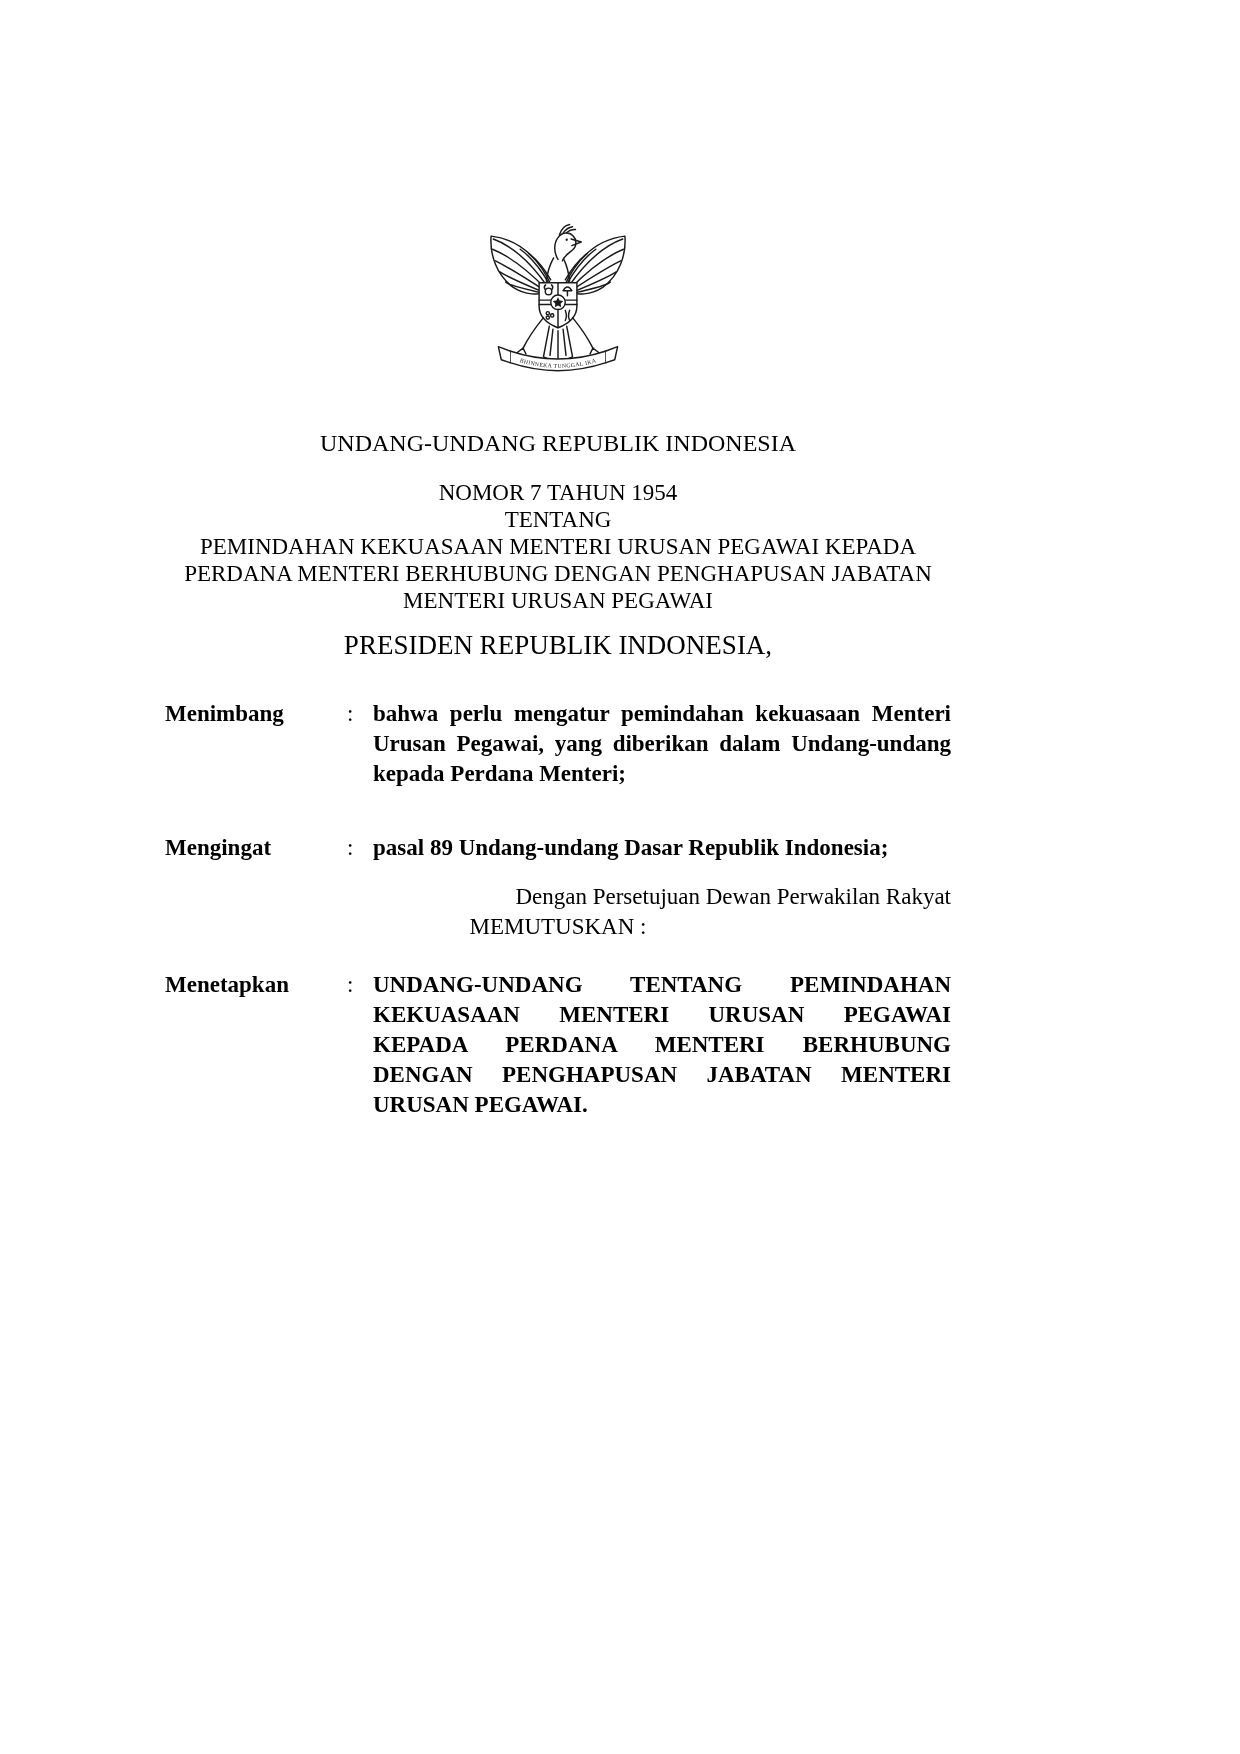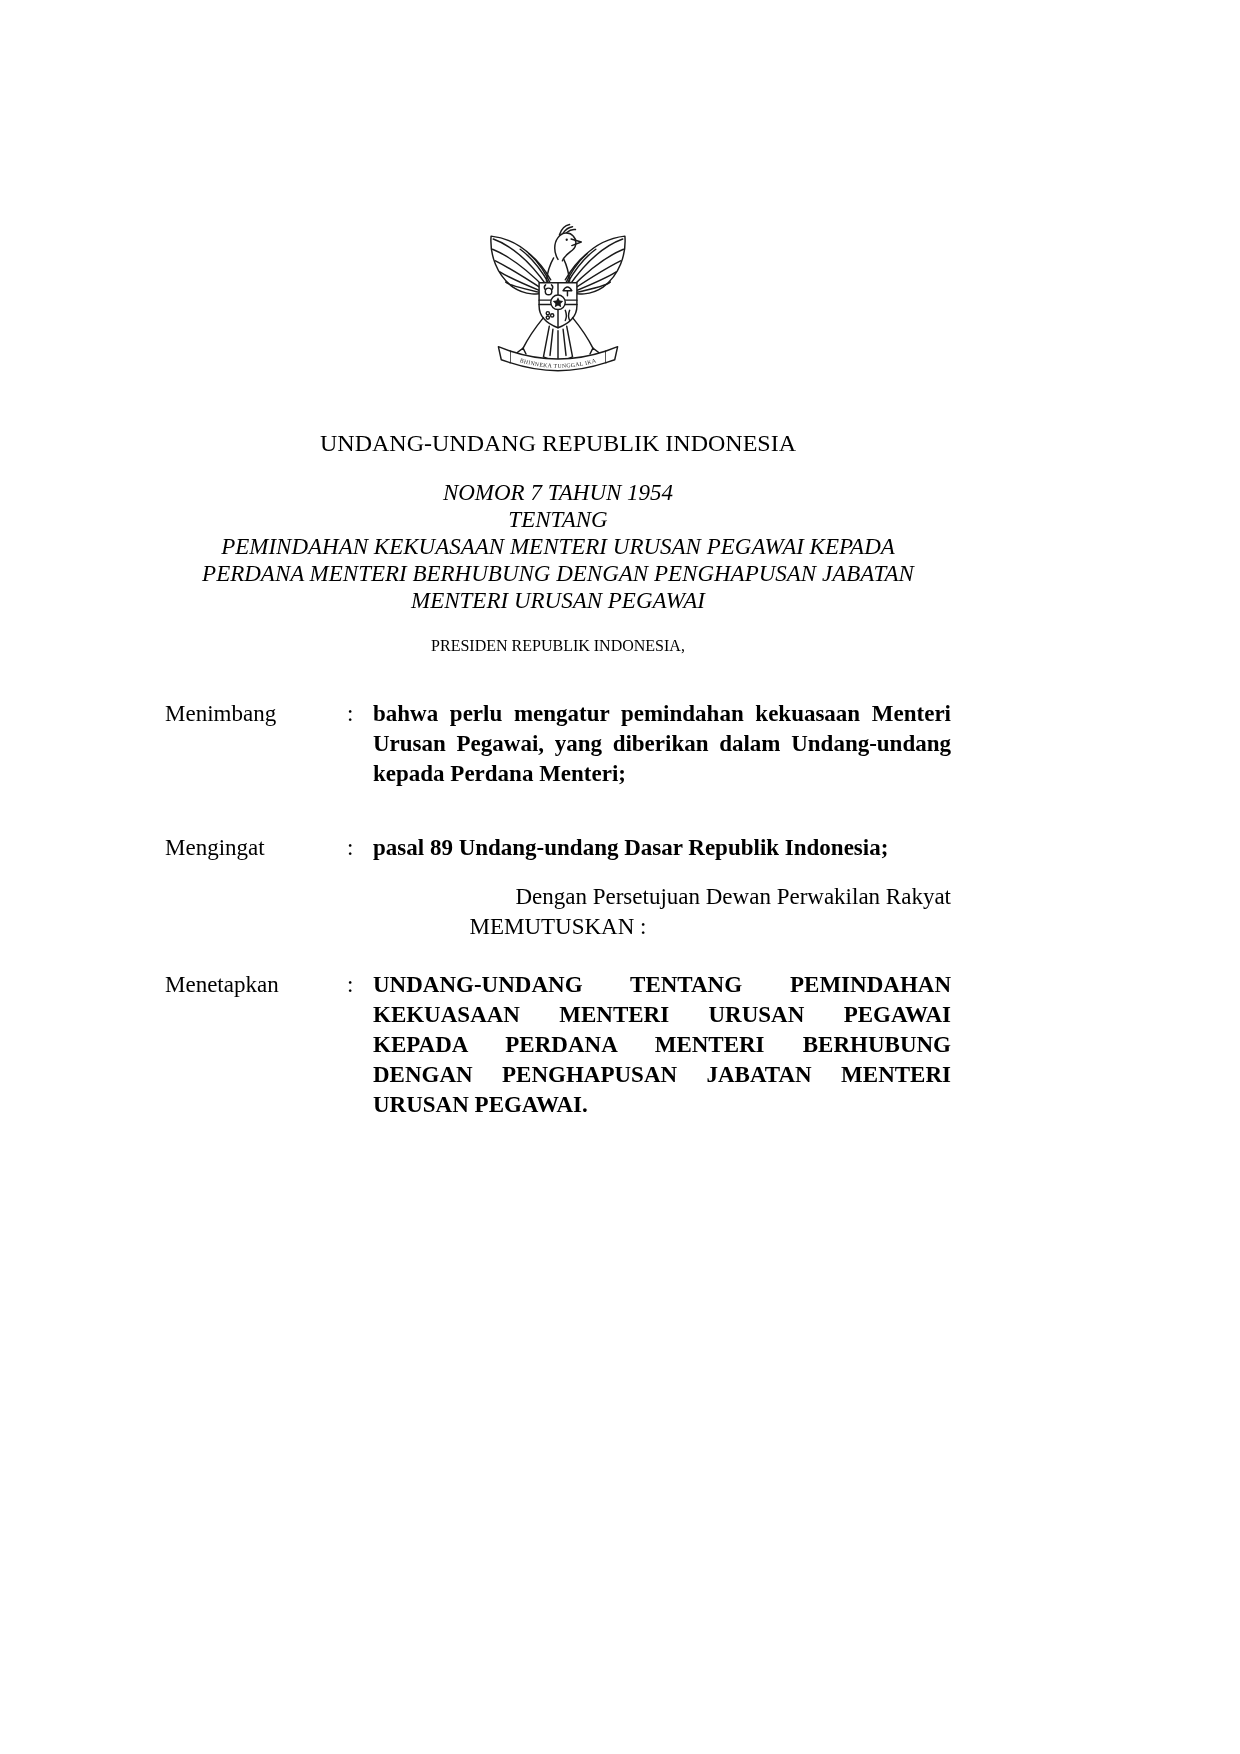--- a/index.html
+++ b/index.html
@@ -27,35 +27,34 @@
     margin-top: 28px;
     text-align: center;
     font-size: 24px;
     line-height: 28px;
   }
   .heading-block {
     margin-top: 22px;
     text-align: center;
     font-size: 23px;
     line-height: 27px;
-    font-style: italic;
   }
   .issuer-line {
     margin-top: 18px;
     text-align: center;
-    font-size: 16px;
+    font-size: 27px;
     line-height: 27px;
   }
   .clause {
     display: grid;
     grid-template-columns: 182px 26px 1fr;
     font-size: 23px;
     line-height: 30px;
   }
-  .clause .label { text-align: left; }
+  .clause .label { text-align: left; font-weight: bold; }
   .clause .colon { text-align: left; }
   .clause .text  { text-align: justify; font-weight: bold; }
   .clause-menimbang { margin-top: 40px; }
   .clause-mengingat { margin-top: 44px; }
   .agreement-line {
     margin-top: 19px;
     text-align: right;
     font-size: 23px;
     line-height: 30px;
   }

